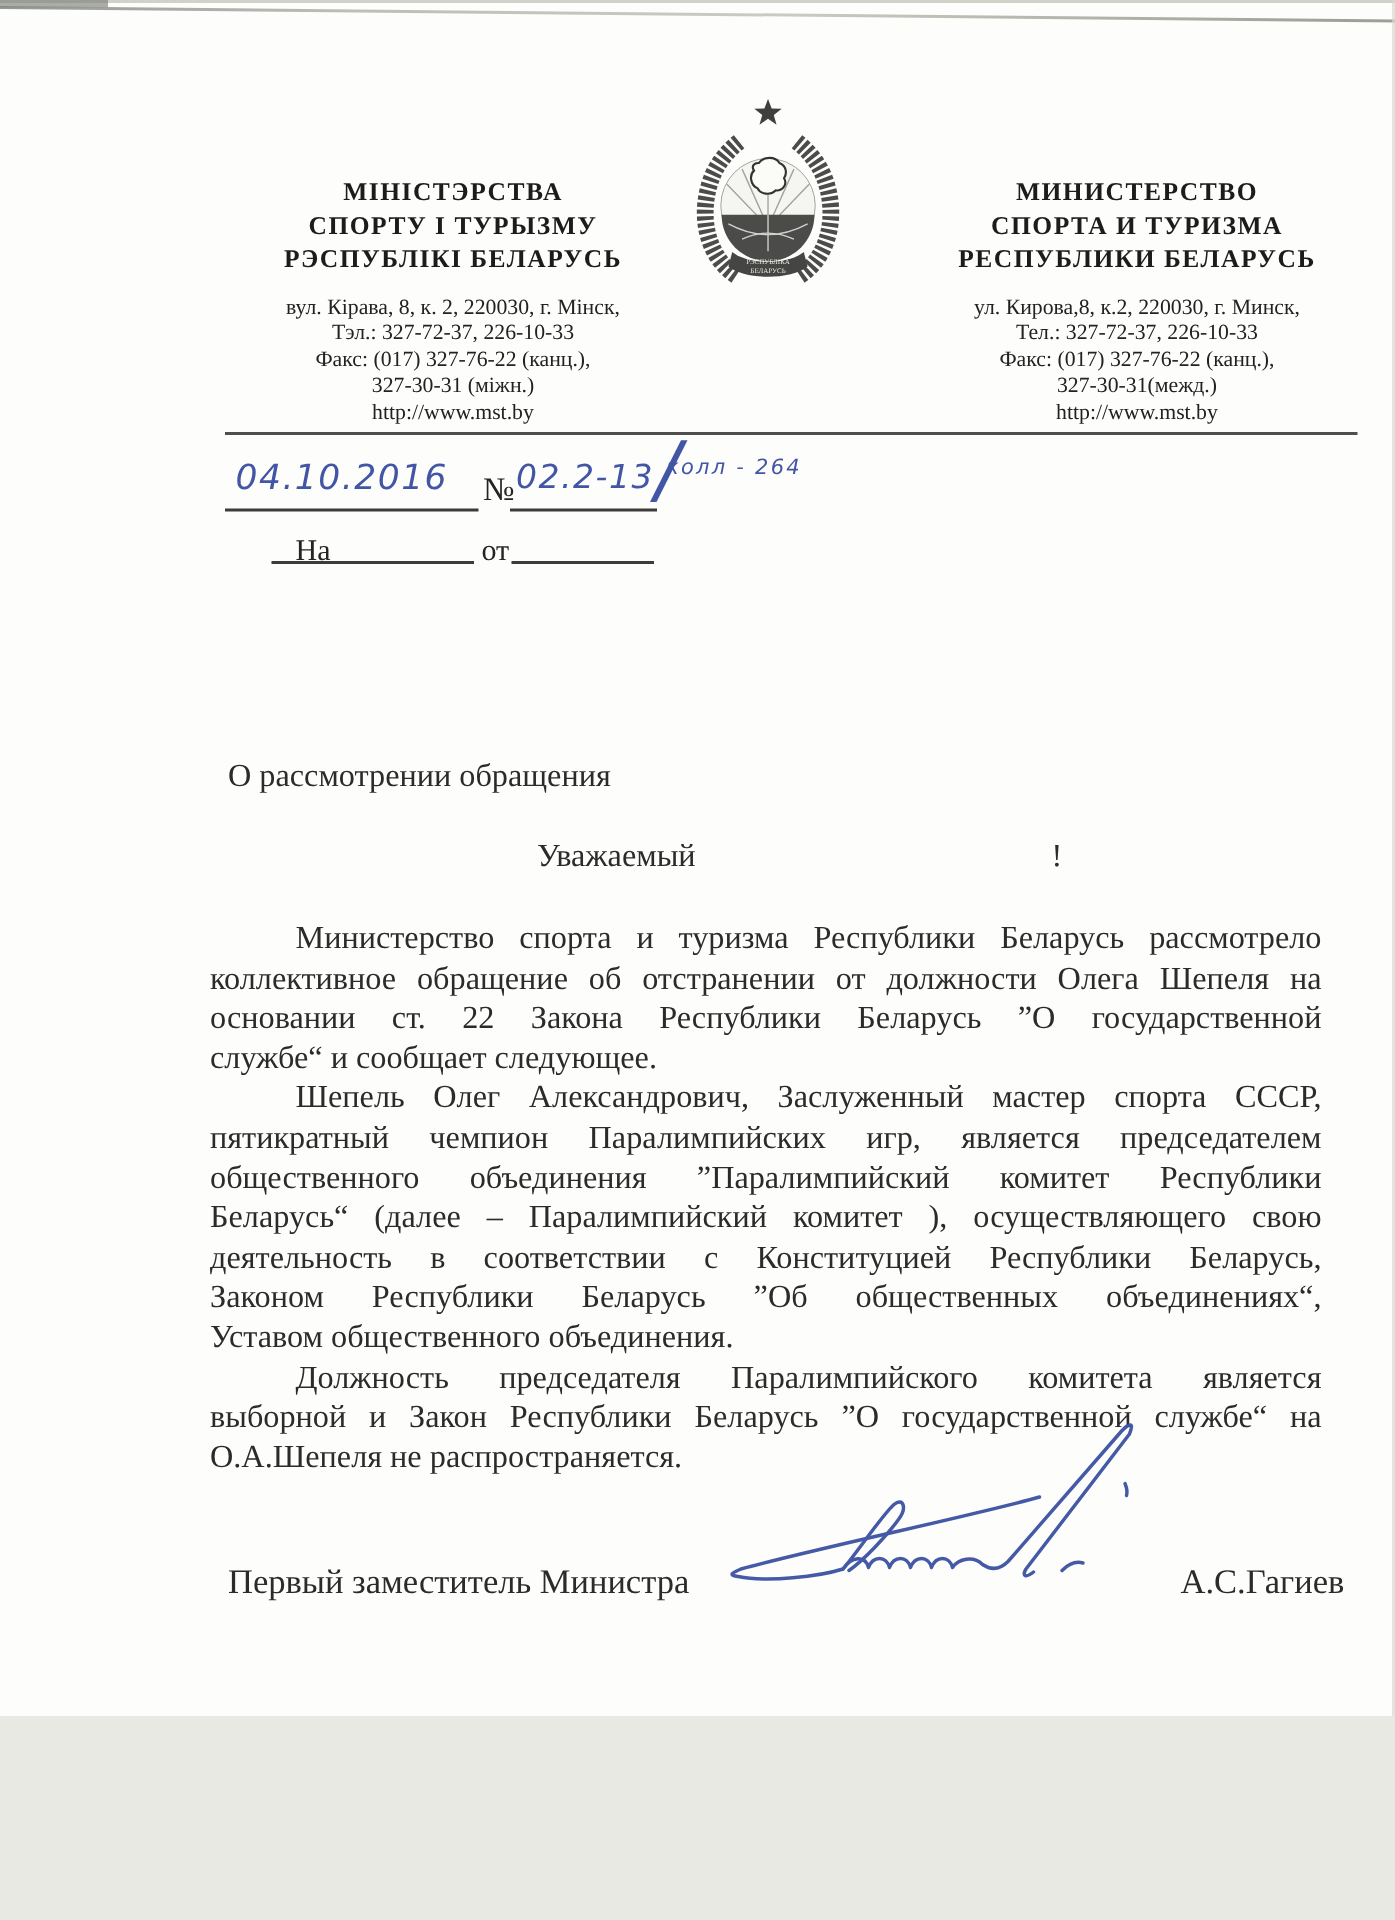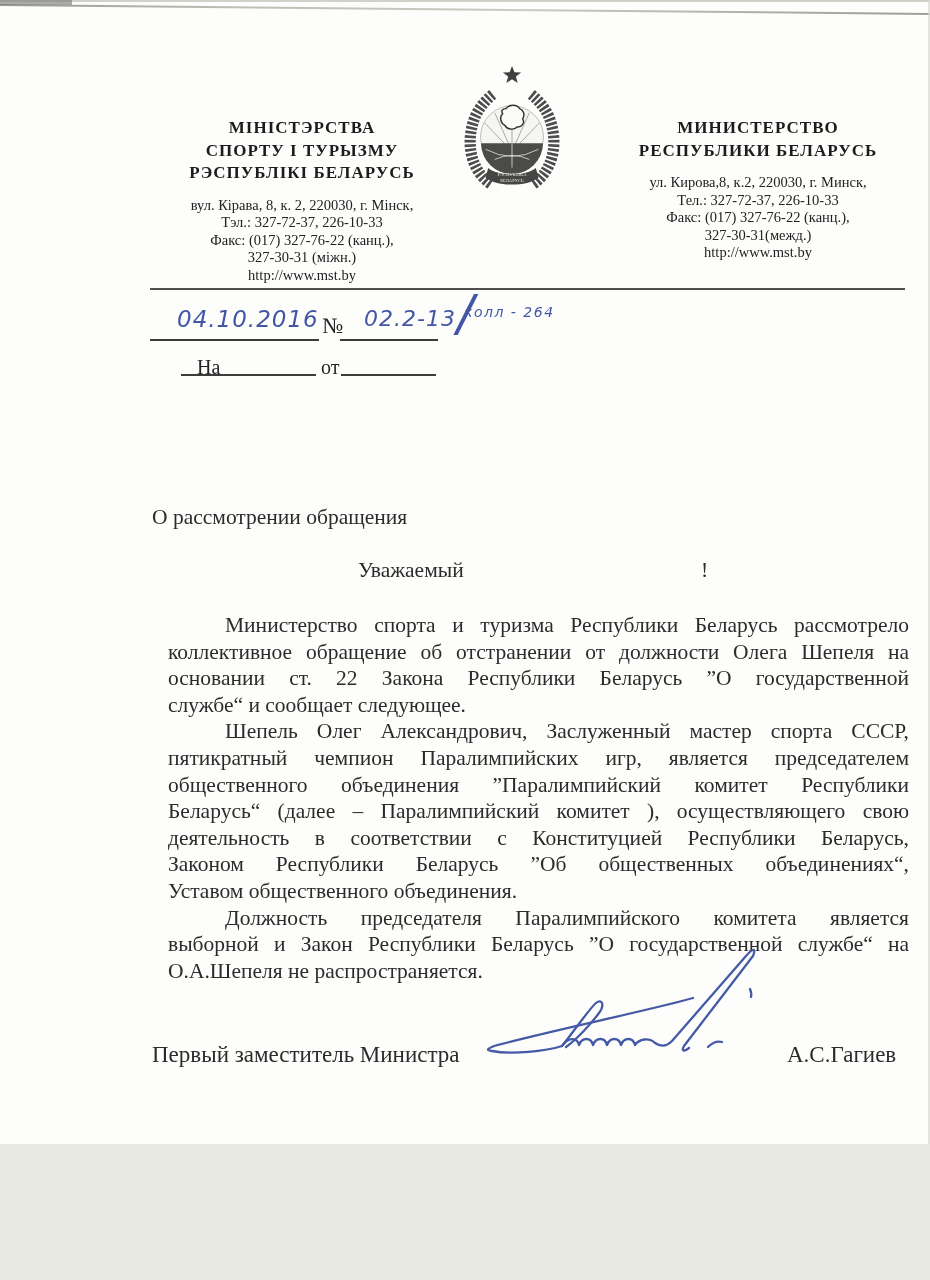--- a/index.html
+++ b/index.html
@@ -20,26 +20,26 @@
     transform:rotate(0.55deg);transform-origin:left top;opacity:.85;}
   .scan-corner{top:0;left:0;width:72px;height:5px;background:#7d817a;opacity:.65;}
   .scan-right-edge{top:0;right:0;width:2px;height:100%;background:#d9d9d1;opacity:.7;}
   
   .lh-block{width:308px;text-align:center;}
   .lh-title div{font-weight:bold;font-size:17px;line-height:22.5px;letter-spacing:1px;color:#1c1c1c;}
   .lh-address{margin-top:12px;}
   .lh-address div{font-size:14.5px;line-height:17.6px;color:#222;}
   .lh-rule{left:150px;top:288px;width:755px;height:2px;background:#4f4f4b;}
   
-  .hand{font-family:"DejaVu Sans", sans-serif;font-style:italic;color:#4356a5;margin-left:20px;}
+  .hand{font-family:"DejaVu Sans", sans-serif;font-style:italic;color:#4356a5;}
   .ref-underline{height:2px;background:#3c3c3a;}
   .ref-underline.thin{height:1.5px;}
   .printed{color:#242424;}
   
-  #body-lines{left:168px;top:612px;width:741px;}
+  #body-lines{left:140px;top:612px;width:741px;}
   .body-line{font-size:21.5px;line-height:26.6px;white-space:normal;}
   .body-line.justify{text-align:justify;text-align-last:justify;}
   .body-line.last{text-align:left;}
   .body-line.indent{padding-left:57px;}
   .ink-overlay{left:0;top:0;width:930px;height:1280px;pointer-events:none;}
 </style>
 </head>
 <body>
 
 <div id="page">
@@ -93,20 +93,21 @@
         <div>Тэл.: 327-72-37, 226-10-33</div>
         <div>Факс: (017) 327-76-22 (канц.),</div>
         <div>327-30-31 (міжн.)</div>
         <div>http://www.mst.by</div>
       </div>
   </div>
 
   <div class="abs lh-block" style="left:604px;top:117px;">
     <div class="lh-title">
         <div>МИНИСТЕРСТВО</div>
+        <div>СПОРТА И ТУРИЗМА</div>
         <div>РЕСПУБЛИКИ БЕЛАРУСЬ</div>
       </div>
     <div class="lh-address">
         <div>ул. Кирова,8, к.2, 220030, г. Минск,</div>
         <div>Тел.: 327-72-37, 226-10-33</div>
         <div>Факс: (017) 327-76-22 (канц.),</div>
         <div>327-30-31(межд.)</div>
         <div>http://www.mst.by</div>
       </div>
   </div>

